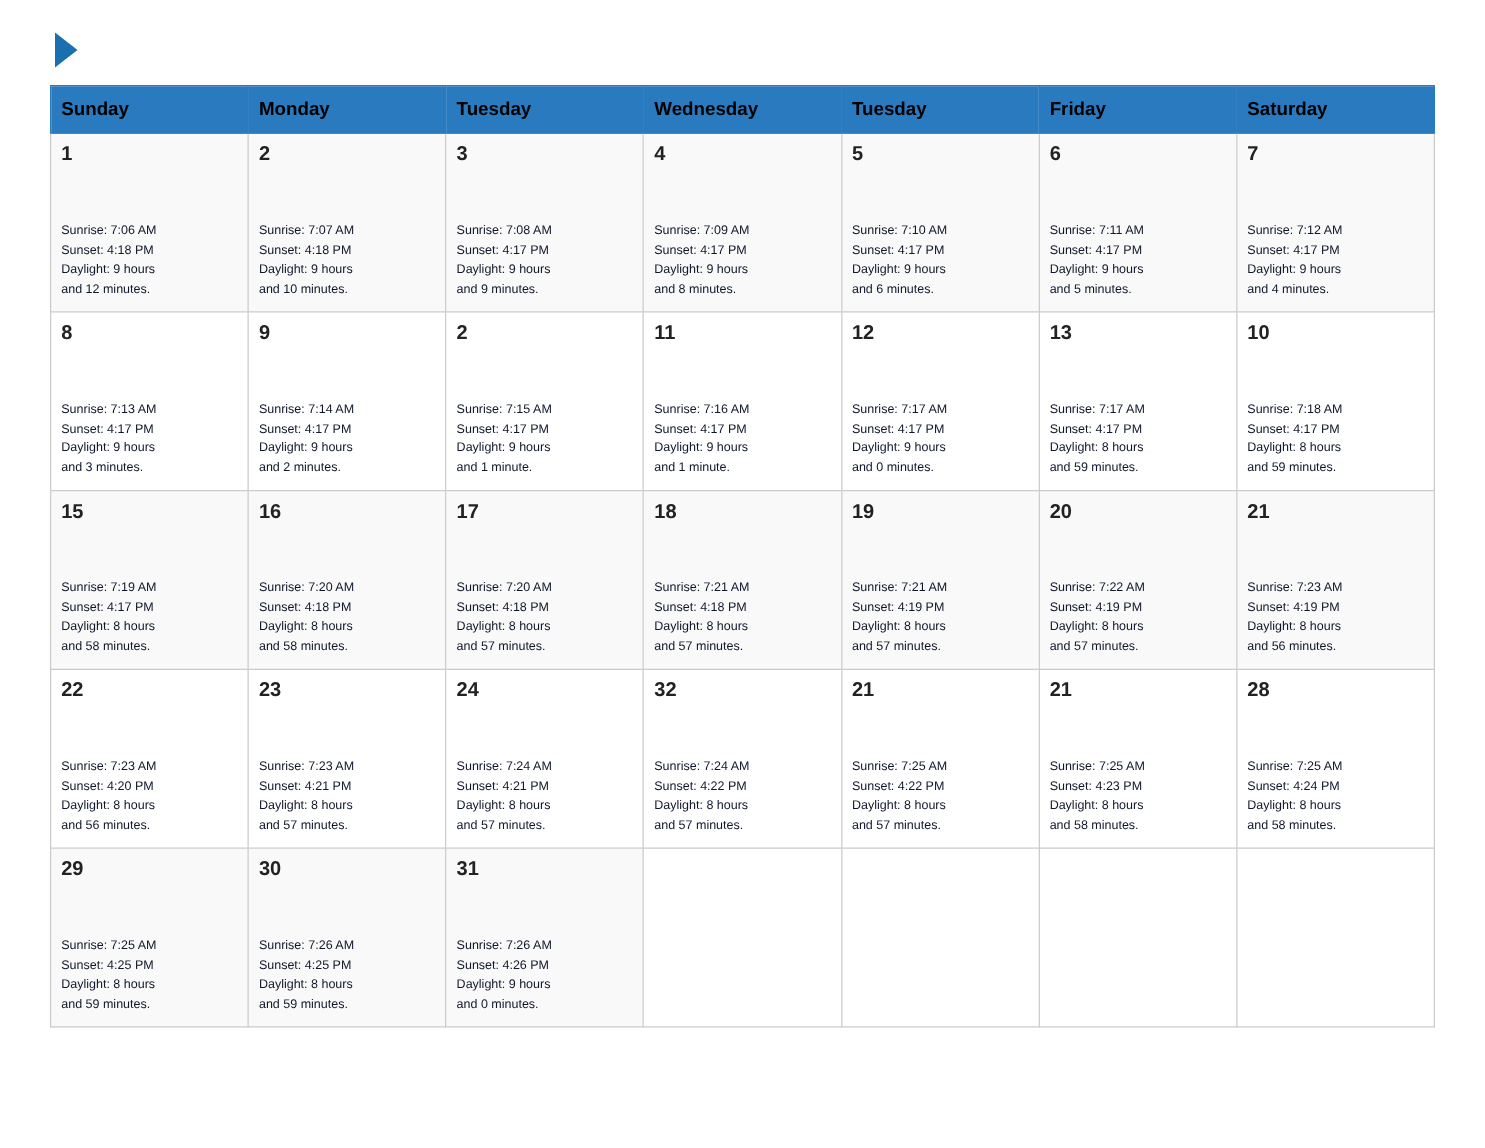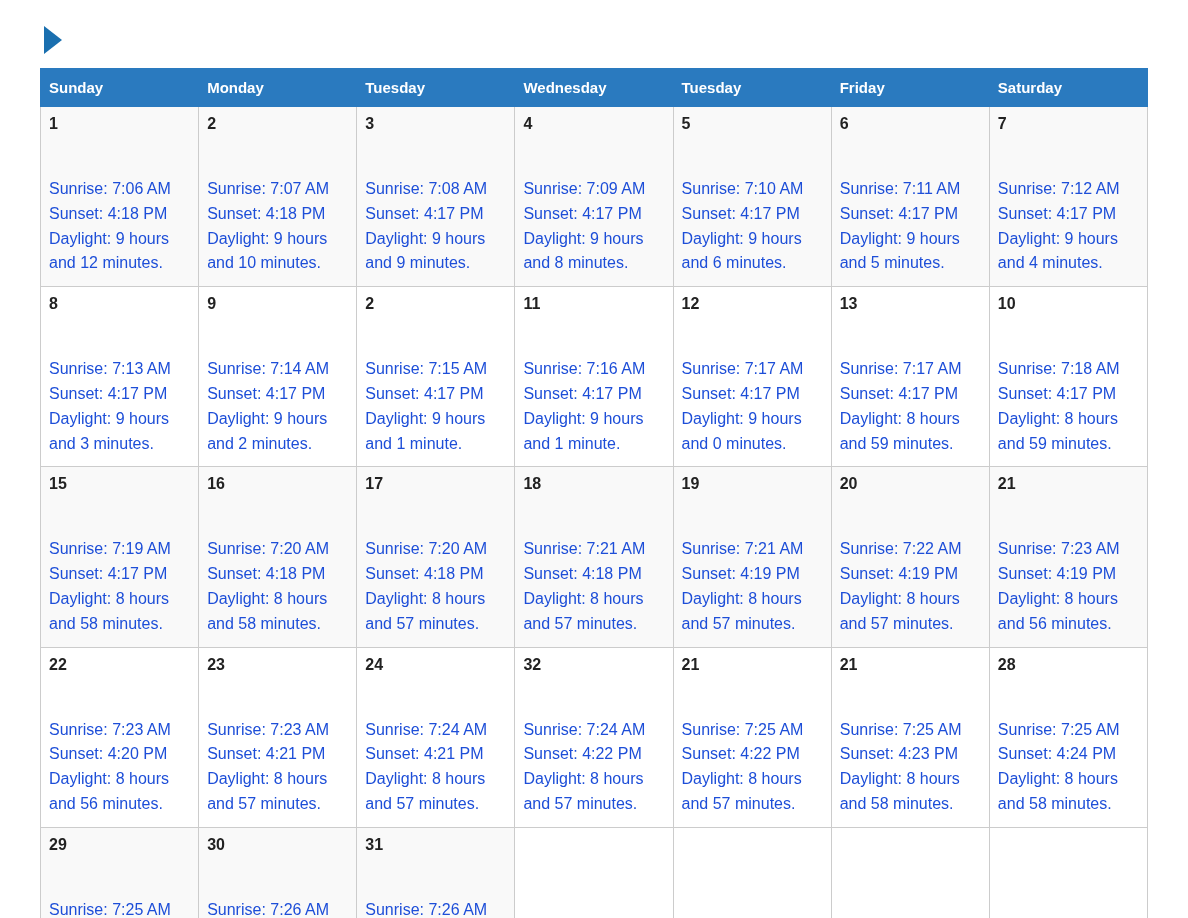--- a/index.html
+++ b/index.html
@@ -62,21 +62,21 @@
       color: #333;
       margin-top: 6px;
     }
     .calendar-table {
       width: 100%;
       border-collapse: collapse;
       table-layout: fixed;
     }
     .calendar-table thead tr th {
       background-color: #2a7abf;
-      color: #ffffff;
+      color: #000000;
       padding: 10px 8px;
       font-size: 15px;
       text-align: left;
       border: 1px solid #2a7abf;
     }
     .calendar-table tbody tr td {
       border: 1px solid #ccc;
       vertical-align: top;
       padding: 8px 8px 10px 8px;
       min-height: 90px;
@@ -85,23 +85,23 @@
       background: #fff;
     }
     .calendar-table tbody tr td .day-number {
       font-size: 16px;
       font-weight: bold;
       color: #222;
       display: block;
       margin-bottom: 4px;
     }
     .calendar-table tbody tr td .day-info {
-      font-size: 16px;
+      font-size: 10px;
       line-height: 1.55;
-      color: #1d4ed8;
+      color: #0f172a;
       margin-top: 44px;
     }
     .calendar-table tbody tr:nth-child(odd) td {
       background: #f9f9f9;
     }
     .calendar-table tbody tr:nth-child(even) td {
       background: #ffffff;
     }
     .empty-cell {
       background: #fff !important;

